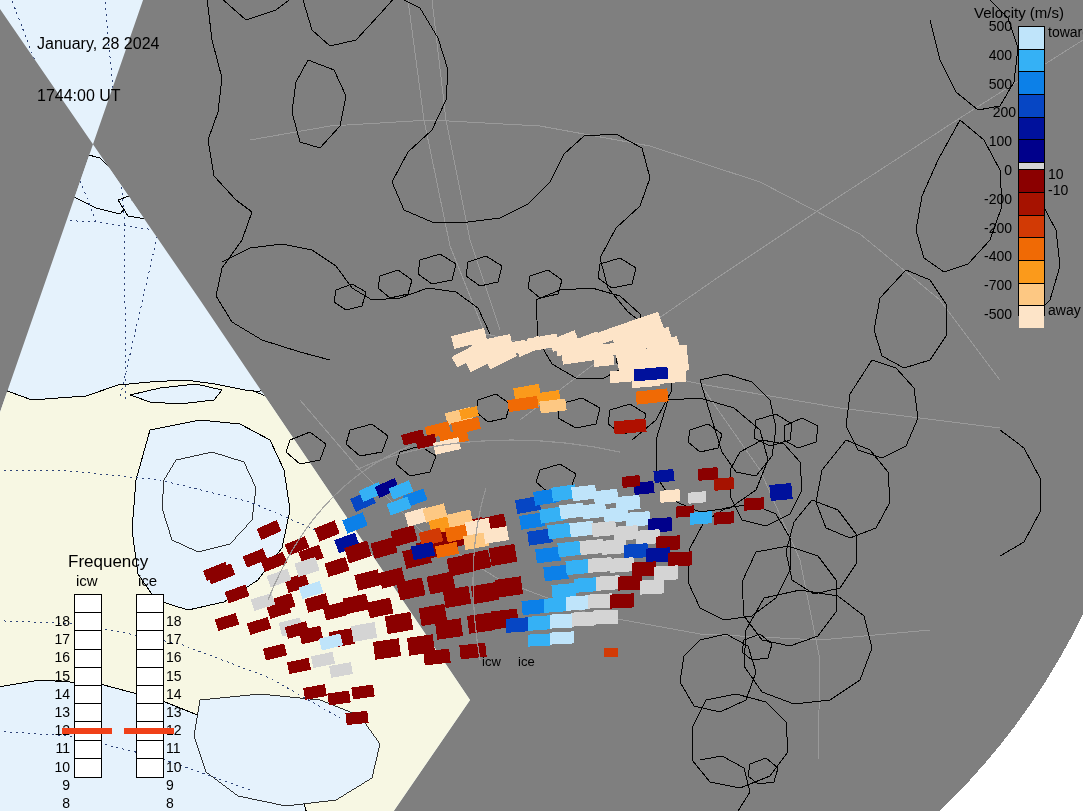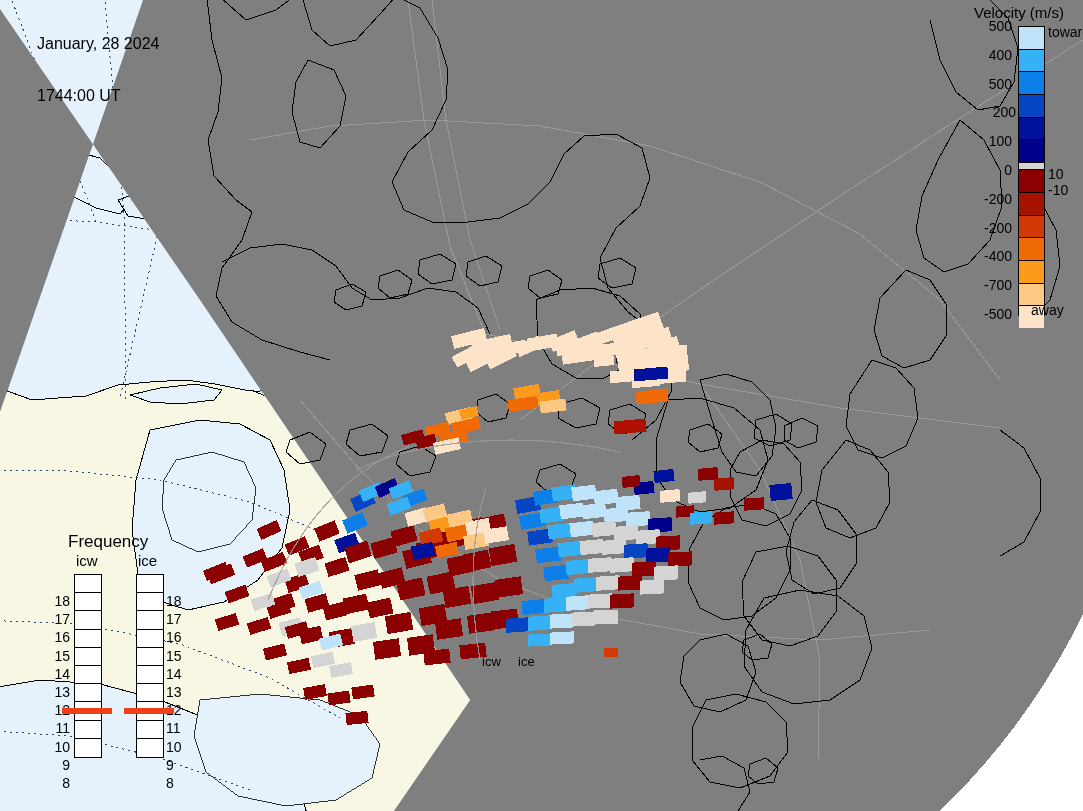--- a/index.html
+++ b/index.html
@@ -51,21 +51,21 @@
     text-align:right;white-space:nowrap;
     transform:translateY(-50%);
   }
   .vside{
     position:absolute;
     font-size:14px;color:#000;white-space:nowrap;
     transform:translateY(-50%);
   }
   
   #frequency-legend{
-    position:absolute;left:40px;top:532px;
+    position:absolute;left:40px;top:552px;
     width:150px;height:240px;
   }
   #freq-title{
     position:absolute;left:28px;top:0px;
     font-size:17px;color:#000;white-space:nowrap;
   }
   .freq-sub{
     position:absolute;top:20px;
     font-size:15px;color:#000;white-space:nowrap;
   }
@@ -504,21 +504,21 @@
         <div class="vtick" style="top: 110.4px; left: 4px; width: 46px;">200</div>
         <div class="vtick" style="top: 139.2px; left: 0px; width: 46px;">100</div>
         <div class="vtick" style="top: 168px; left: 0px; width: 46px;">0</div>
         <div class="vtick" style="top: 196.8px; left: 0px; width: 46px;">-200</div>
         <div class="vtick" style="top: 225.6px; left: 0px; width: 46px;">-200</div>
         <div class="vtick" style="top: 254.4px; left: 0px; width: 46px;">-400</div>
         <div class="vtick" style="top: 283.2px; left: 0px; width: 46px;">-700</div>
         <div class="vtick" style="top: 312px; left: 0px; width: 46px;">-500</div>
       </div>
     <div class="vside" style="left:82px;top:30px;">toward</div>
-    <div class="vside" style="left:65px;top:308px;">away</div>
+    <div class="vside" style="left:82px;top:308px;">away</div>
     <div class="vside" style="left:82px;top:172px;">10</div>
     <div class="vside" style="left:82px;top:188px;">-10</div>
   </div>
 
   <div id="frequency-legend">
     <div id="freq-title">Frequency</div>
     <div class="freq-sub" style="left:36px;">icw</div>
     <div class="freq-sub" style="left:98px;">ice</div>
     <div class="freqbar" id="freqbar-icw" style="left:34px;">
         <div class="freq-seg" style="height: 18.2px;"></div>

